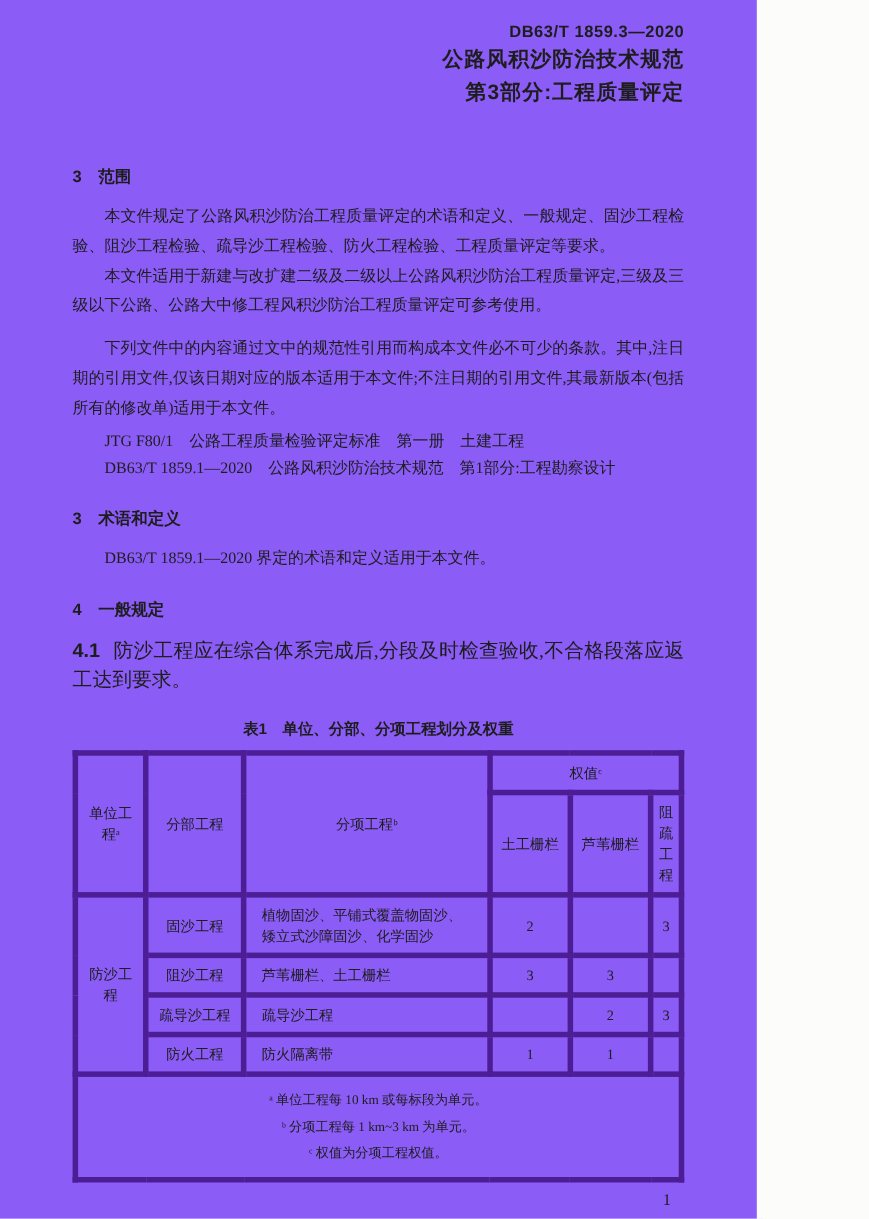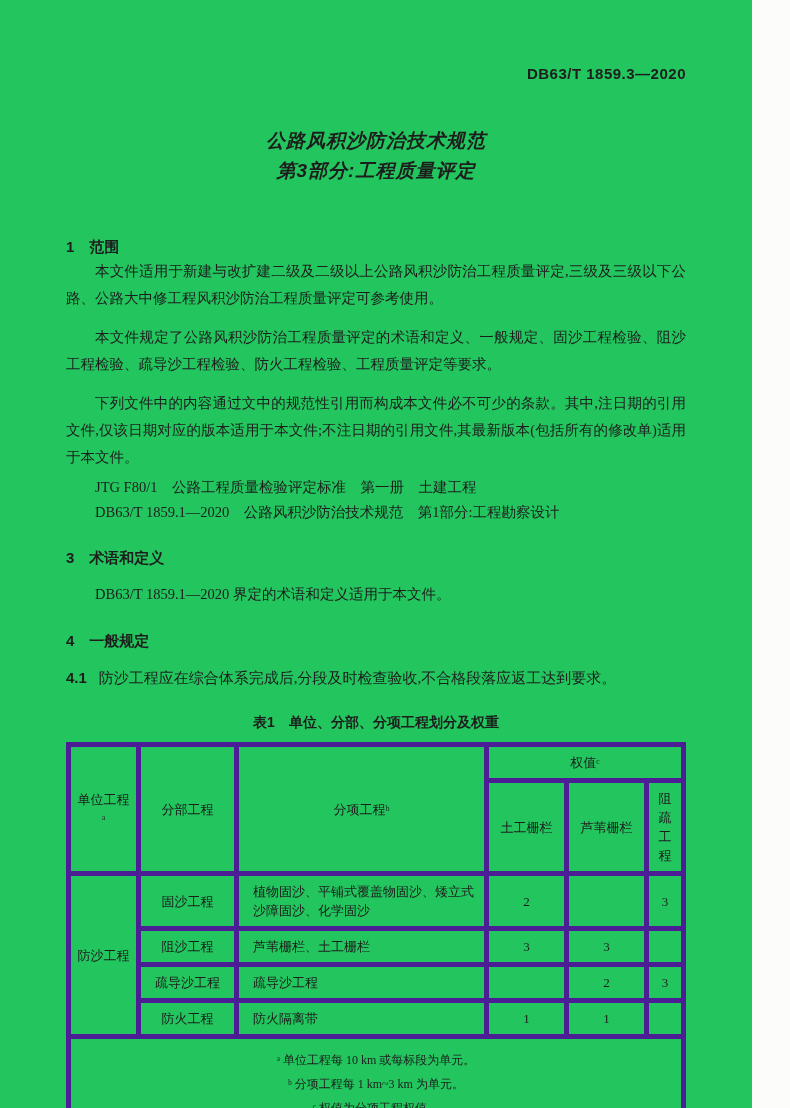--- a/index.html
+++ b/index.html
@@ -3,35 +3,35 @@
 <meta charset="utf-8">
 <style>
   * { margin: 0; padding: 0; box-sizing: border-box; }
   html, body { background: #fcfcfa; }
   body {
     width: 790px; height: 1108px;
     font-family: "Liberation Serif", "DejaVu Serif", serif;
     color: #1d1d1d;
   }
   .page {
-    width: 752px; height: 1108px;
-    background: #22c55e;
-    padding: 64px 66px 0 66px;
+    width: 688px; height: 1108px;
+    background: #8b5cf6;
+    padding: 20px 66px 0 66px;
     overflow: hidden;
     position: relative;
   }
   .doc-number {
     text-align: right;
     font-family: "Liberation Sans", "DejaVu Sans", sans-serif;
     font-weight: bold;
     font-size: 15px;
     line-height: 20px;
     letter-spacing: 0.5px;
   }
-  .title-block { margin-top: 42px; text-align: center; font-style: italic; }
+  .title-block { text-align: right; }
   .title-line {
     font-family: "Liberation Sans", "DejaVu Sans", sans-serif;
     font-weight: bold;
     font-size: 19px;
     line-height: 30px;
     letter-spacing: 1px;
   }
   .sec {
     font-family: "Liberation Sans", "DejaVu Sans", sans-serif;
     font-weight: bold;
@@ -48,21 +48,21 @@
     margin-top: 12px;
   }
   .body-para.cont { margin-top: 0; }
   .refs { margin-top: 4px; }
   .ref {
     font-size: 14.5px;
     line-height: 25px;
     text-indent: 2em;
   }
   .clause {
-    font-size: 15px;
+    font-size: 18px;
     line-height: 27px;
     margin-top: 12px;
     text-align: justify;
   }
   .clause.cont { margin-top: 0; }
   .clause-num {
     font-family: "Liberation Sans", "DejaVu Sans", sans-serif;
     font-weight: bold;
     margin-right: 12px;
   }
@@ -107,23 +107,23 @@
 
 <div class="page">
 
   <div class="doc-number">DB63/T 1859.3—2020</div>
 
   <div class="title-block">
     <div class="title-line">公路风积沙防治技术规范</div>
     <div class="title-line">第3部分:工程质量评定</div>
   </div>
 
-  <div class="sec first">1　范围</div>
+  <div class="sec first">3　范围</div>
+  <p class="body-para">本文件规定了公路风积沙防治工程质量评定的术语和定义、一般规定、固沙工程检验、阻沙工程检验、疏导沙工程检验、防火工程检验、工程质量评定等要求。</p>
   <p class="body-para cont">本文件适用于新建与改扩建二级及二级以上公路风积沙防治工程质量评定,三级及三级以下公路、公路大中修工程风积沙防治工程质量评定可参考使用。</p>
-  <p class="body-para">本文件规定了公路风积沙防治工程质量评定的术语和定义、一般规定、固沙工程检验、阻沙工程检验、疏导沙工程检验、防火工程检验、工程质量评定等要求。</p>
 
   <p class="body-para">下列文件中的内容通过文中的规范性引用而构成本文件必不可少的条款。其中,注日期的引用文件,仅该日期对应的版本适用于本文件;不注日期的引用文件,其最新版本(包括所有的修改单)适用于本文件。</p>
   <div class="refs">
     <div class="ref">JTG F80/1　公路工程质量检验评定标准　第一册　土建工程</div>
     <div class="ref">DB63/T 1859.1—2020　公路风积沙防治技术规范　第1部分:工程勘察设计</div>
   </div>
 
   <div class="sec">3　术语和定义</div>
   <p class="body-para">DB63/T 1859.1—2020 界定的术语和定义适用于本文件。</p>
 

